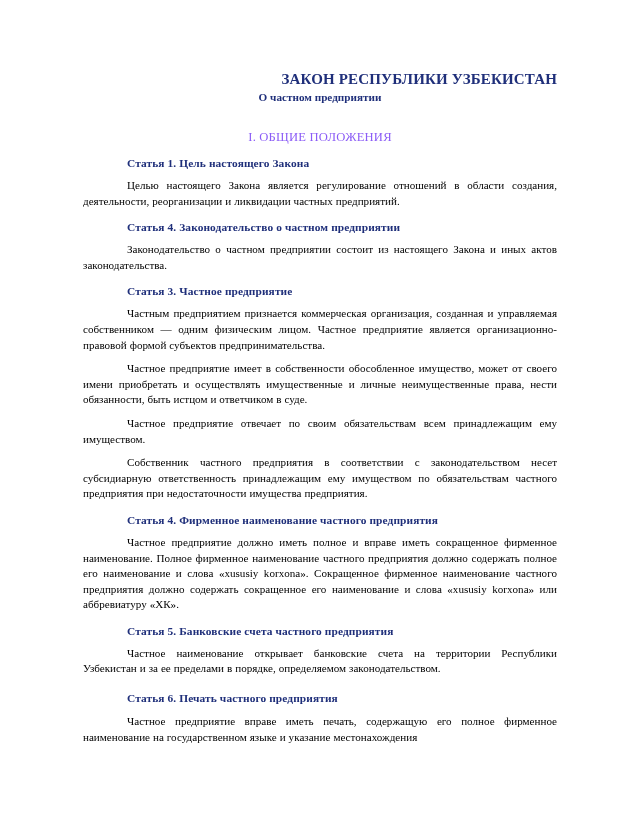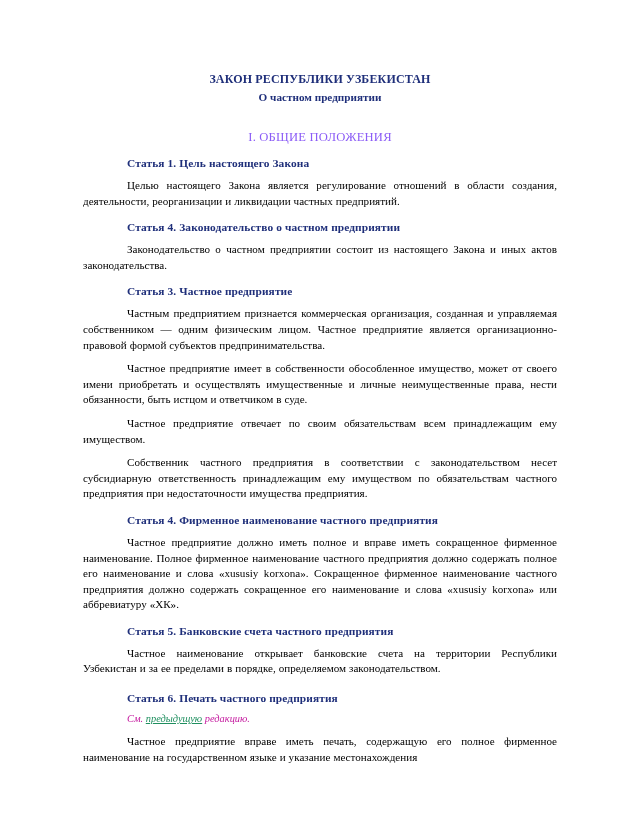--- a/index.html
+++ b/index.html
@@ -21,23 +21,23 @@
     background: #ffffff;
     box-sizing: border-box;
     padding: 72px 83px 0 83px;
   }
   .doc-body {
     width: 474px;
   }
 
   
   .title-main {
-    text-align: center;
+    text-align: right;
     font-weight: bold;
-    font-size: 12px;
+    font-size: 15px;
     color: #1f2f7a;
     letter-spacing: 0.15px;
     line-height: 15px;
     margin: 0;
   }
   .title-sub {
     text-align: center;
     font-weight: bold;
     font-size: 11.2px;
     color: #1f2f7a;
@@ -120,17 +120,16 @@
     <p class="para">Частное предприятие отвечает по своим обязательствам всем принадлежащим ему имуществом.</p>
     <p class="para">Собственник частного предприятия в соответствии с законодательством несет субсидиарную ответственность принадлежащим ему имуществом по обязательствам частного предприятия при недостаточности имущества предприятия.</p>
 
     <div class="article-heading">Статья 4. Фирменное наименование частного предприятия</div>
     <p class="para after-heading">Частное предприятие должно иметь полное и вправе иметь сокращенное фирменное наименование. Полное фирменное наименование частного предприятия должно содержать полное его наименование и слова «xususiy korxona». Сокращенное фирменное наименование частного предприятия должно содержать сокращенное его наименование и слова «xususiy korxona» или аббревиатуру «ХК».</p>
 
     <div class="article-heading">Статья 5. Банковские счета частного предприятия</div>
     <p class="para after-heading">Частное наименование открывает банковские счета на территории Республики Узбекистан и за ее пределами в порядке, определяемом законодательством.</p>
 
     <div class="article-heading tight">Статья 6. Печать частного предприятия</div>
-    <div class="revision-note"><span>См. </span><span class="link">предыдущую</span><span> редакцию.</span></div>
     <p class="para">Частное предприятие вправе иметь печать, содержащую его полное фирменное наименование на государственном языке и указание местонахождения</p>
 
   </div>
 </div>
 
 </body></html>

